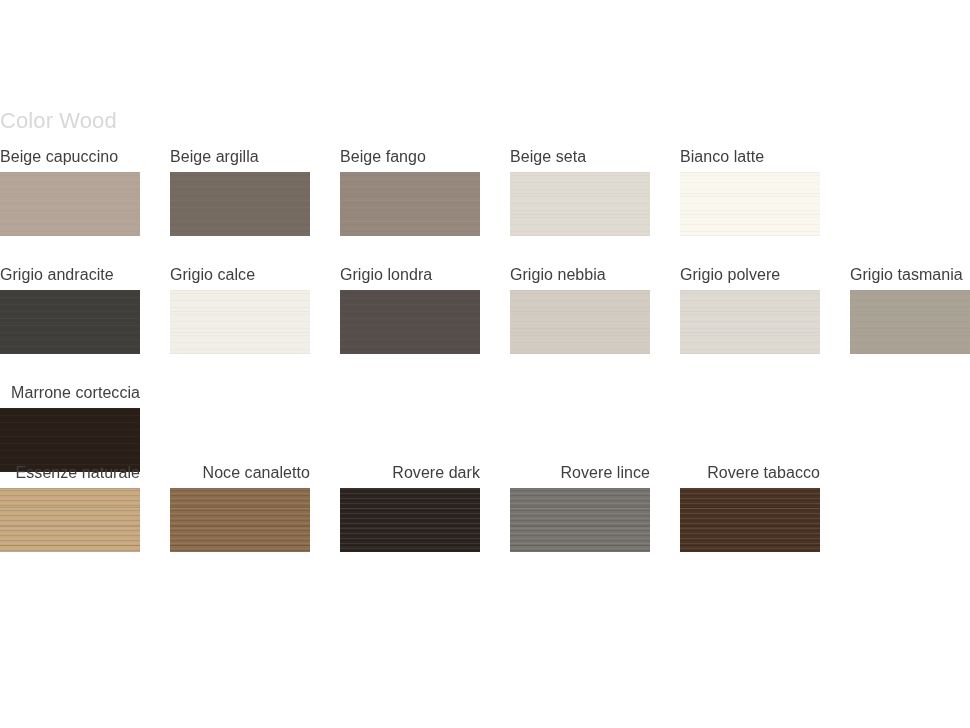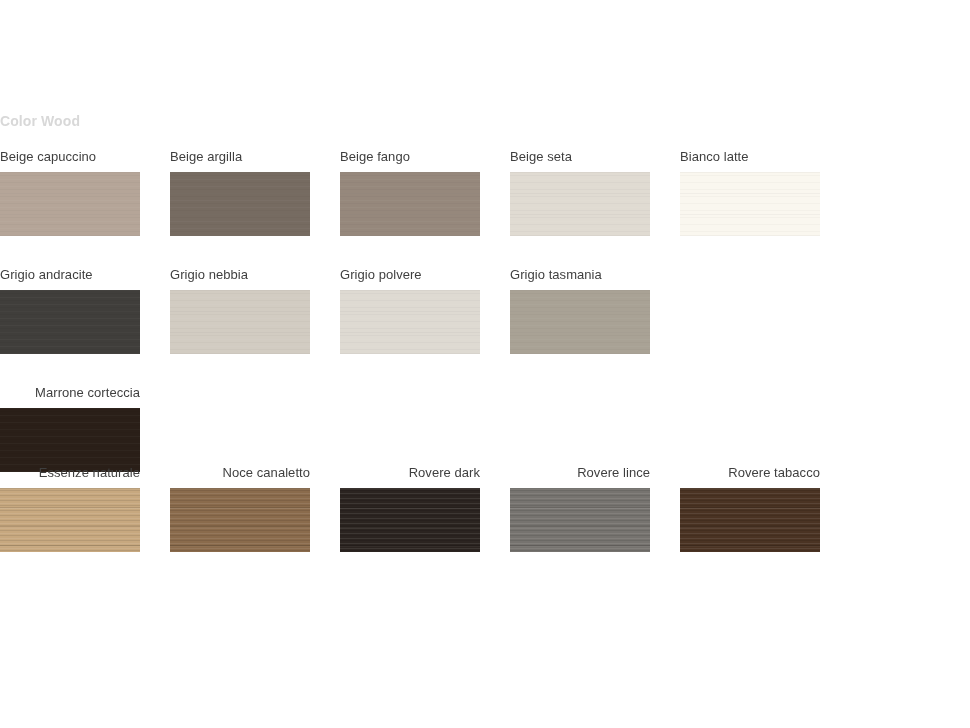--- a/index.html
+++ b/index.html
@@ -28,22 +28,22 @@
 
   .section {
     position: absolute;
     left: 0;
     width: 1009px;
   }
   .section-color-wood { top: 110px; }
   .section-essenze    { top: 466px; }
 
   .section-title {
-    font-size: 14px;
-    font-weight: 700;
+    font-size: 22px;
+    font-weight: 400;
     color: #d8d8d8;
     letter-spacing: 0.1px;
     margin: 0 0 18px 39px;
     line-height: 22px;
     white-space: nowrap;
   }
 
   .swatch-grid {
     position: relative;
     margin-left: 39px;
@@ -57,21 +57,21 @@
     margin-bottom: 32px;
   }
   .swatch-row:last-child { margin-bottom: 0; text-align: right; }
 
   .swatch {
     width: 140px;
     flex: 0 0 140px;
   }
 
   .swatch-label {
-    font-size: 13px;
+    font-size: 16px;
     line-height: 14px;
     color: #3f3f3f;
     margin-bottom: 8px;
     white-space: nowrap;
     letter-spacing: 0.05px;
   }
 
   .swatch-chip {
     width: 140px;
     height: 64px;
@@ -163,20 +163,28 @@
             <div class="swatch-label">Bianco latte</div>
             <div class="swatch-chip" style="background-color: rgb(250, 247, 239);"></div>
           </div>
         </div>
         <div class="swatch-row">
           <div class="swatch">
             <div class="swatch-label">Grigio andracite</div>
             <div class="swatch-chip" style="background-color: rgb(64, 62, 59);"></div>
           </div>
           <div class="swatch">
+            <div class="swatch-label">Grigio calce</div>
+            <div class="swatch-chip" style="background-color: rgb(242, 239, 232);"></div>
+          </div>
+          <div class="swatch">
+            <div class="swatch-label">Grigio londra</div>
+            <div class="swatch-chip" style="background-color: rgb(85, 78, 75);"></div>
+          </div>
+          <div class="swatch">
             <div class="swatch-label">Grigio nebbia</div>
             <div class="swatch-chip" style="background-color: rgb(210, 204, 194);"></div>
           </div>
           <div class="swatch">
             <div class="swatch-label">Grigio polvere</div>
             <div class="swatch-chip" style="background-color: rgb(222, 218, 210);"></div>
           </div>
           <div class="swatch">
             <div class="swatch-label">Grigio tasmania</div>
             <div class="swatch-chip" style="background-color: rgb(169, 162, 149);"></div>

